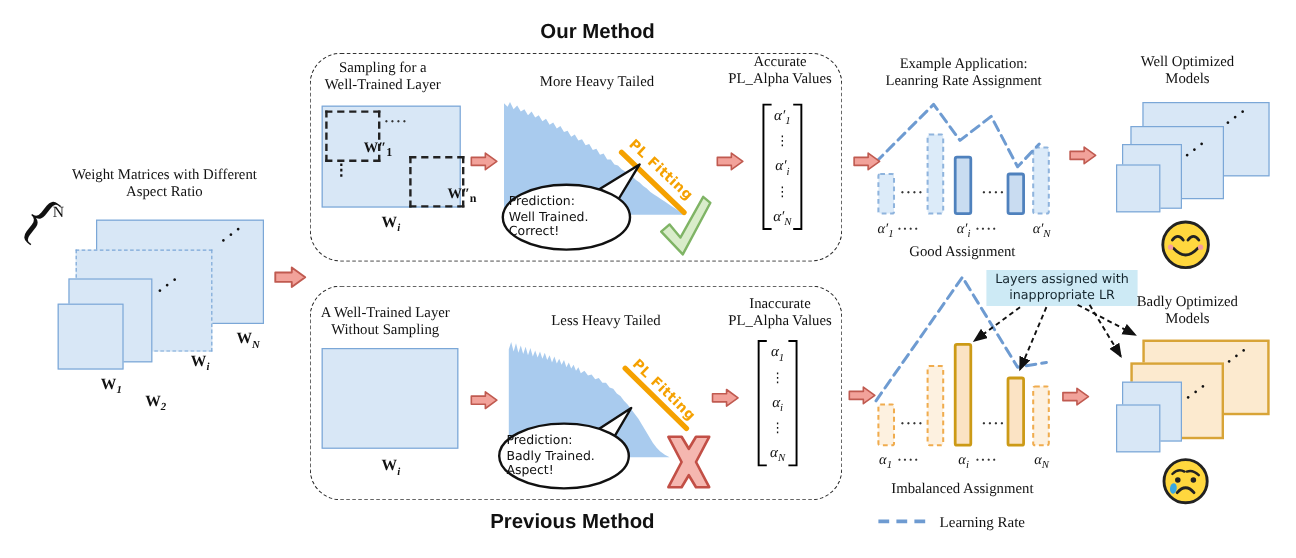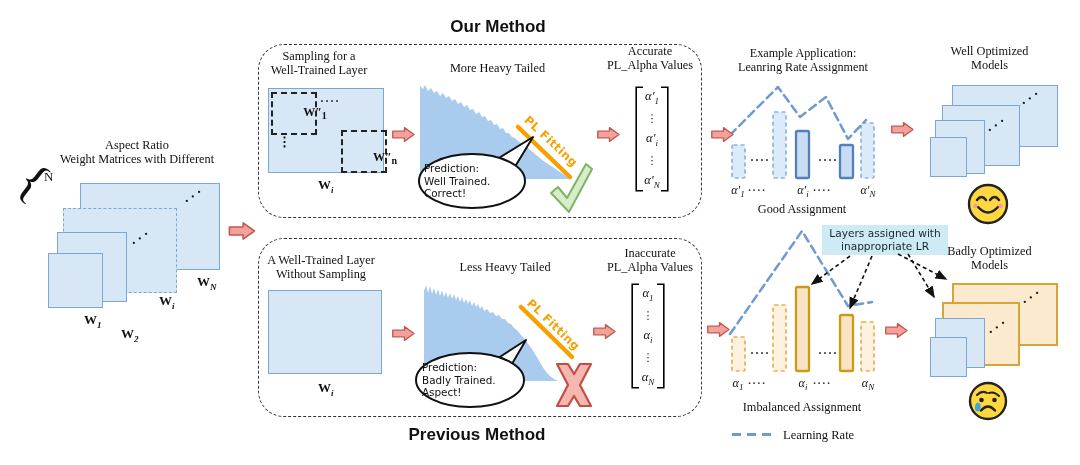--- a/index.html
+++ b/index.html
@@ -6,21 +6,21 @@
   .stage{position:relative;width:1080px;height:465px;background:#fff;overflow:hidden;
          font-family:"Liberation Serif",serif;color:#111;}
   .abs{position:absolute;}
   .cap{font-size:12.3px;line-height:13.5px;text-align:center;}
   .title{font-family:"Liberation Sans",sans-serif;font-weight:bold;font-size:17px;text-align:center;}
   .dbox{position:absolute;border:1.6px dashed #333;border-radius:26px;background:transparent;}
   .sq{position:absolute;background:#D8E7F6;border:1.5px solid #7BA7D7;box-sizing:border-box;}
   .sq.dash{border-style:dashed;}
   .osq{position:absolute;background:#FCEACF;border:2px solid #D8A437;box-sizing:border-box;}
   .subsq{position:absolute;border:2px dashed #222;box-sizing:border-box;
-         display:flex;align-items:center;justify-content:center;padding-left:42px;}
+         display:flex;align-items:flex-end;justify-content:center;padding-left:42px;}
   .mlabel{position:absolute;font-weight:bold;font-size:13px;}
   .mlabel sub, .vrow sub, .blbl sub{font-size:9px;font-style:italic;}
   .ddots{position:absolute;font-weight:bold;font-size:14px;letter-spacing:3px;transform:rotate(-37deg);color:#111;}
   .hdots{position:absolute;font-weight:bold;font-size:12px;letter-spacing:1px;color:#333;}
   .bubble-text{position:absolute;font-family:"DejaVu Sans",sans-serif;font-size:10.4px;line-height:12.6px;
                text-align:left;color:#111;}
   .pl-label{position:absolute;color:#F5A100;font-family:"DejaVu Sans",sans-serif;font-size:11.5px;
             font-weight:bold;transform:rotate(43deg);transform-origin:left top;letter-spacing:.5px;}
   .vec{position:absolute;width:34px;height:106px;}
   .ventries{position:absolute;left:0;top:0;width:34px;height:106px;display:flex;flex-direction:column;
@@ -35,22 +35,22 @@
            padding:2px 4px;}
   .legend-text{position:absolute;font-size:12.5px;}
   svg{position:absolute;overflow:visible;}
 </style>
 </head>
 <body>
 
 <div class="stage">
 
   <div class="abs cap" style="left:52px;top:139px;width:170px;">
+    <div>Weight Matrices with Different</div>
     <div>Aspect Ratio</div>
-    <div>Weight Matrices with Different</div>
   </div>
   <div class="abs" style="left:44px;top:169px;font-size:13px;">N</div>
   <div class="abs" style="left:22px;top:152px;font-size:50px;transform:rotate(38deg);font-family:'Liberation Serif',serif;">{</div>
 
   <div class="sq" style="left:80px;top:183px;width:140px;height:87px;"></div>
   <div class="sq dash" style="left:63px;top:208px;width:114px;height:85px;"></div>
   <div class="sq" style="left:57px;top:232px;width:70px;height:70px;"></div>
   <div class="sq" style="left:48px;top:253px;width:55px;height:55px;"></div>
   <div class="ddots" style="left:183px;top:188px;">···</div>
   <div class="ddots" style="left:130px;top:230px;">···</div>

